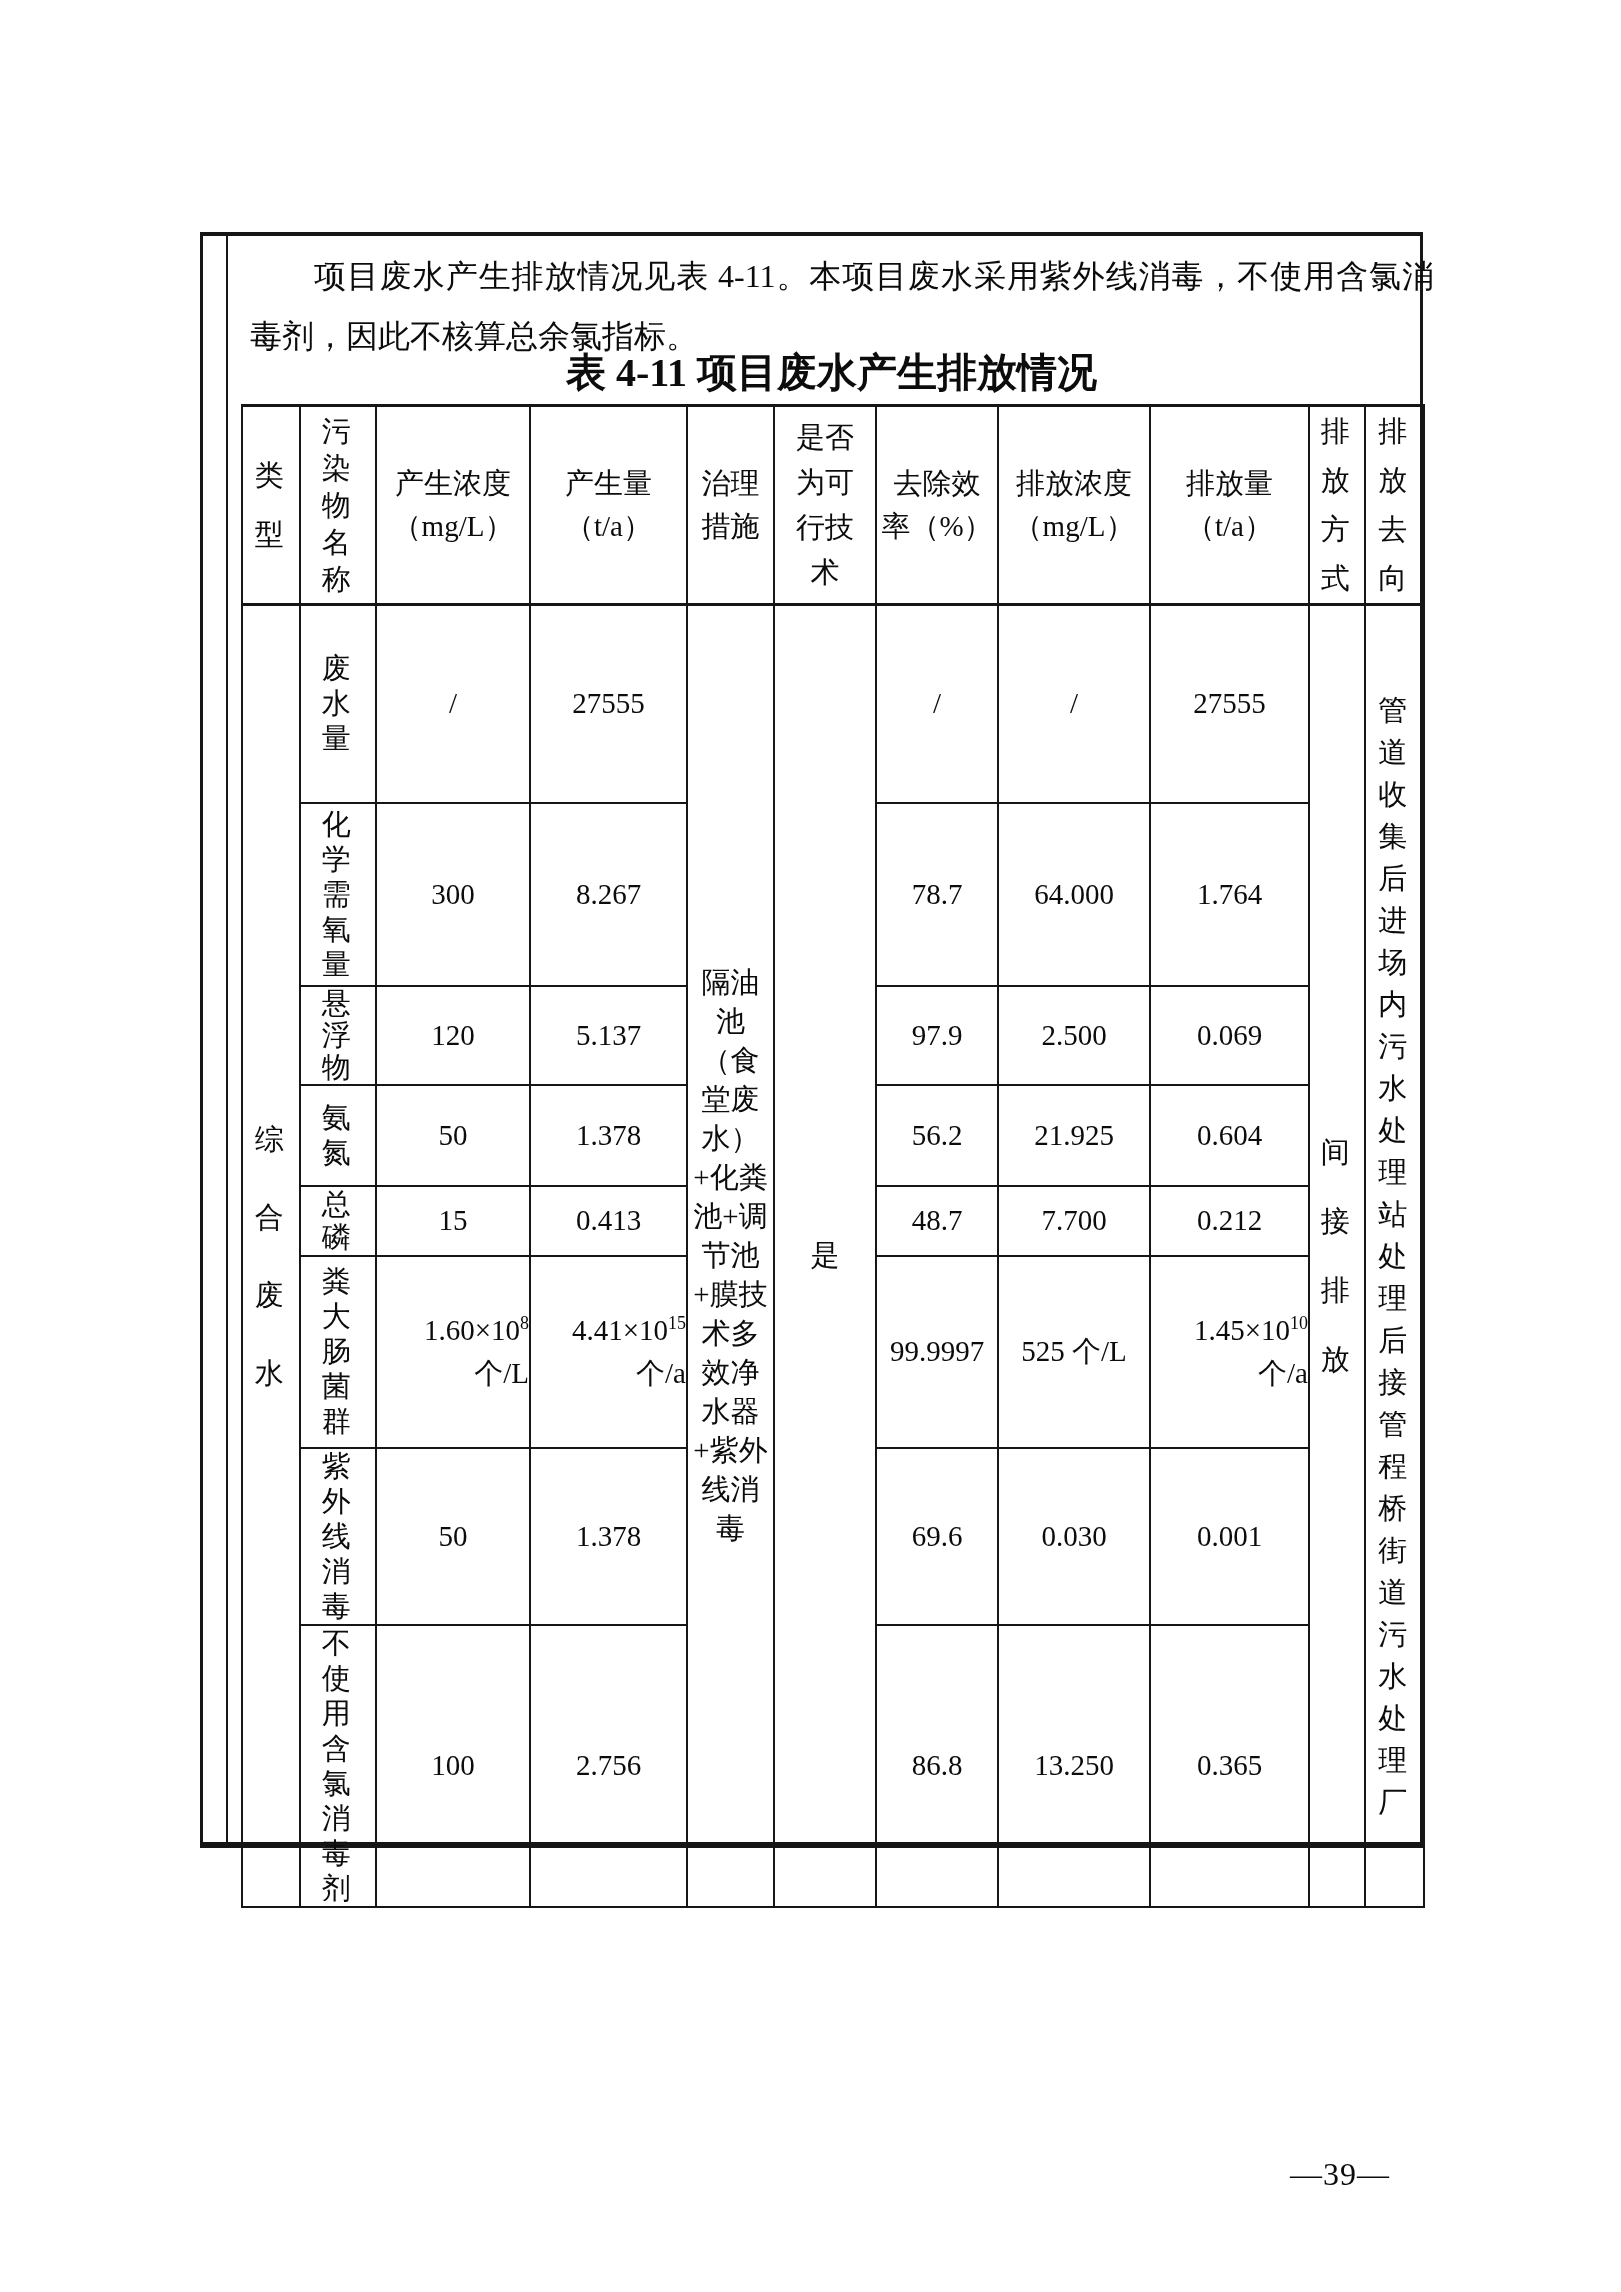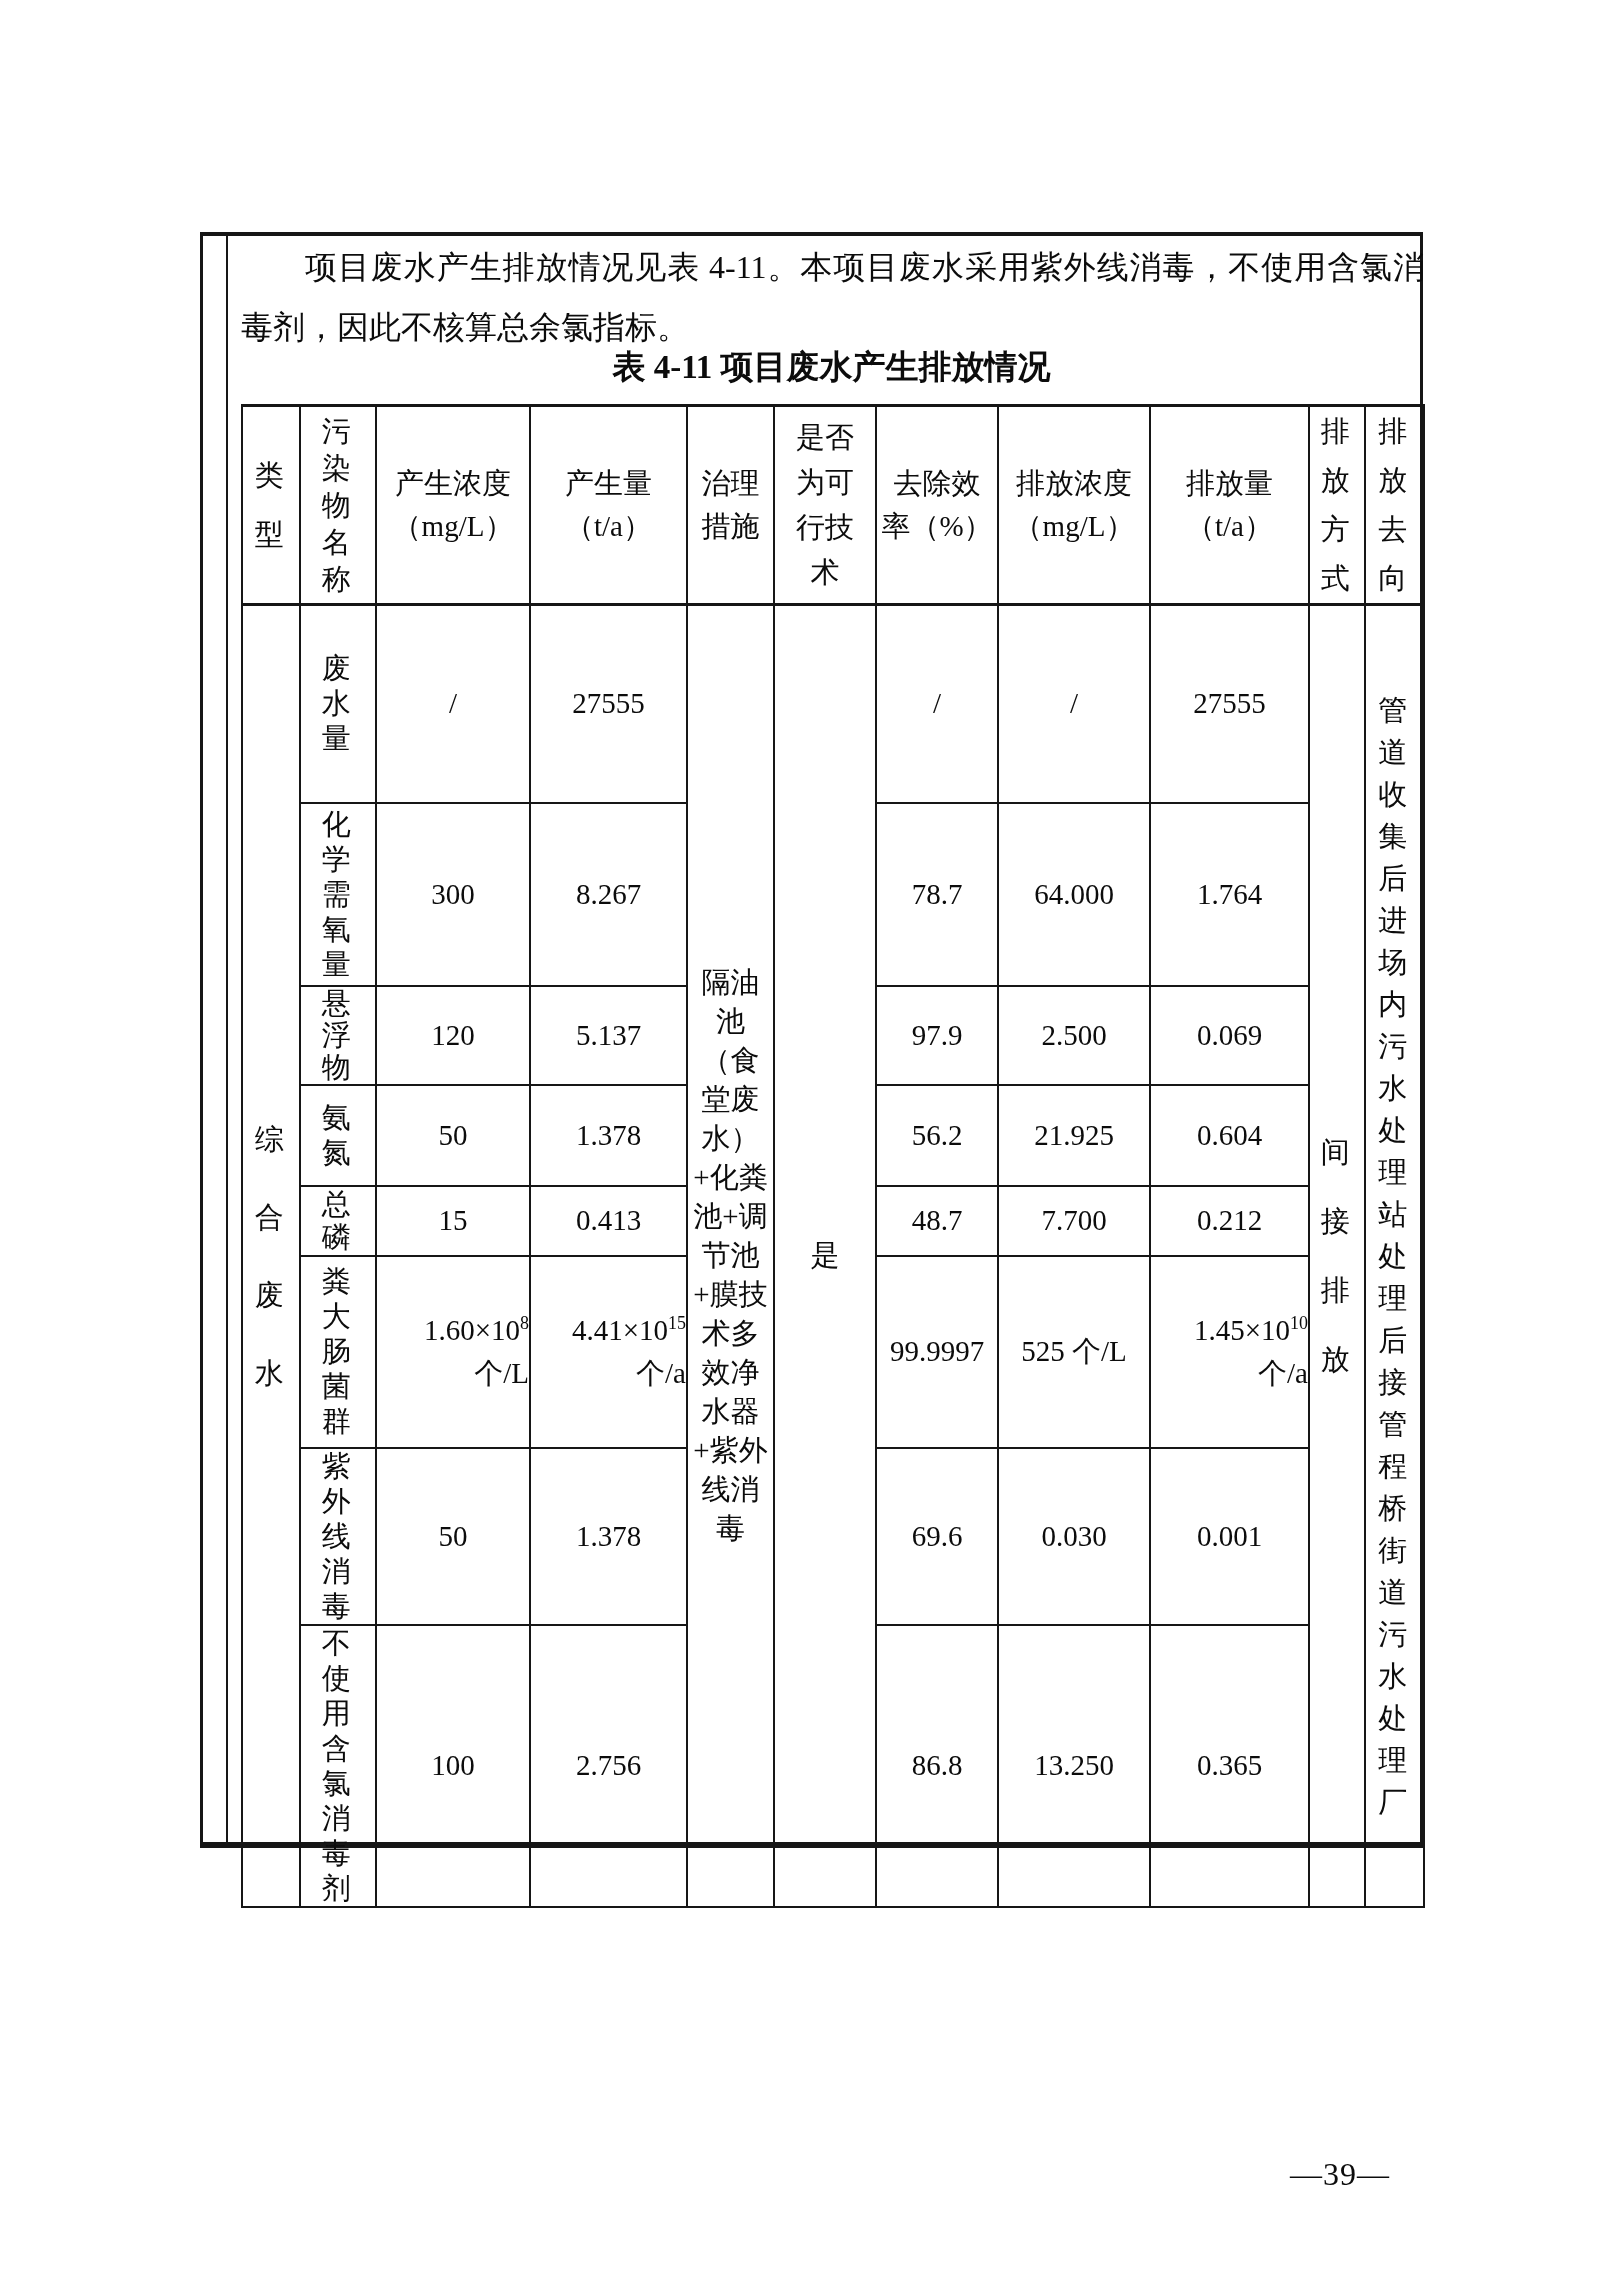--- a/index.html
+++ b/index.html
@@ -11,25 +11,25 @@
   
   .line{position:absolute; background:#161616;}
   #frame-top{left:200px; top:232px; width:1223px; height:3.9px;}
   #frame-left-outer{left:200px; top:232px; width:2.9px; height:1615px;}
   #frame-left-inner{left:226px; top:232px; width:2px; height:1615px;}
   #frame-right{left:1420px; top:232px; width:2.9px; height:1615px;}
   #frame-bottom{left:200px; top:1842px; width:1223px; height:5.9px;}
 
   .para{
     position:absolute; left:237px; top:233px; width:1184px;
-    font-size:32px; line-height:60px; text-indent:2em; text-align:justify; margin:4px;
+    font-size:32px; line-height:60px; text-indent:2em; text-align:justify; margin:13px;
   }
   .tbl-title{
     position:absolute; left:241px; top:345px; width:1181px;
-    text-align:center; font-size:33px; font-weight:bold;
+    text-align:center; font-size:40px; font-weight:bold;
   }
   table.tbl{
     position:absolute; left:241px; top:404px; width:1181px;
     border-collapse:collapse; table-layout:fixed;
     border-top:3.9px solid #161616; border-left:2px solid #161616; border-right:2.9px solid #161616;
     font-size:29px;
   }
   table.tbl th, table.tbl td{
     border:2px solid #161616; text-align:center; vertical-align:middle;
     padding:0; font-weight:normal; overflow:hidden;

